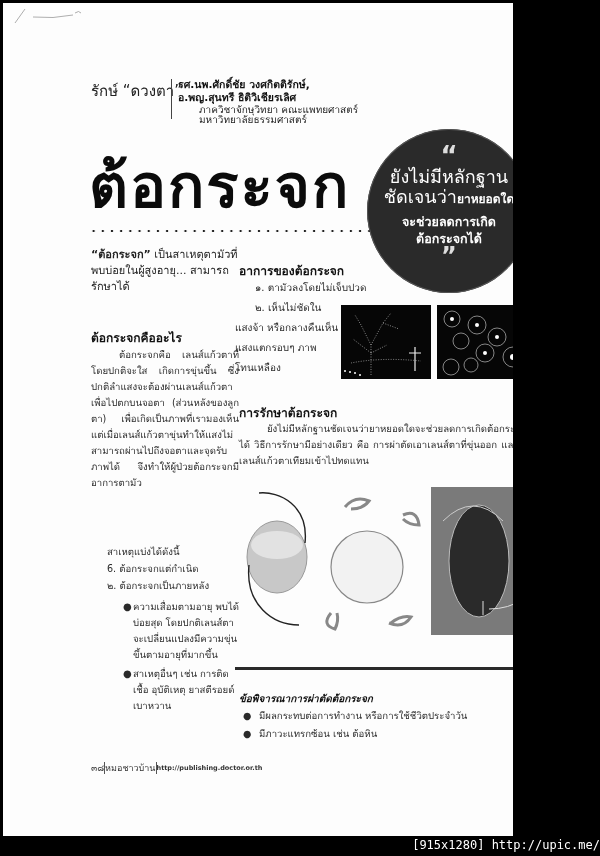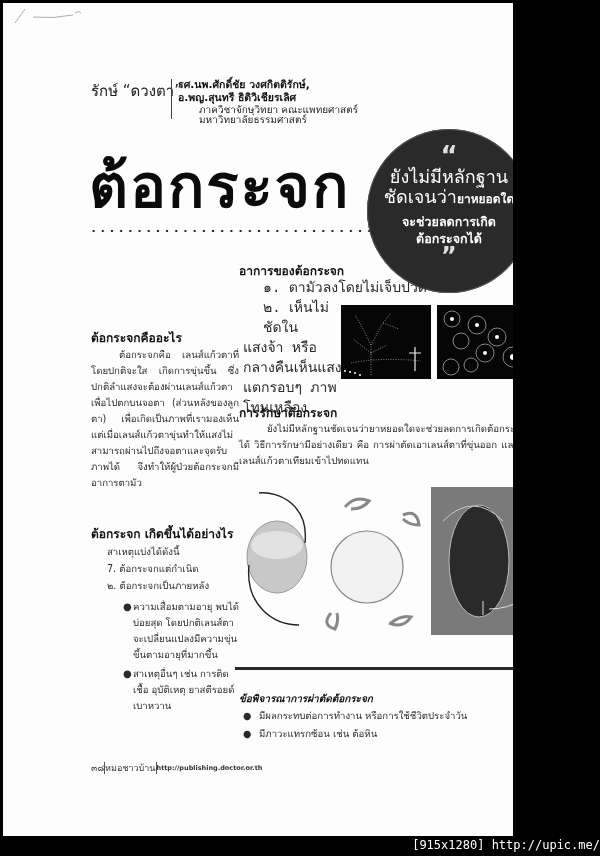--- a/index.html
+++ b/index.html
@@ -38,21 +38,21 @@
   .sec1-p { left:88px; top:344px; width:148px; }
 
   .sec2-h { left:88px; top:521px; }
   .sec2-sub { left:104px; top:540px; font-size:9.6px; line-height:17px; color:#2a2a2a; }
   .sec2-list { left:104px; top:557px; font-size:9.6px; line-height:17px; color:#2a2a2a; }
   .bullets { left:120px; top:596px; width:118px; font-size:9.6px; line-height:16px; color:#2a2a2a; }
   .bullets .b { display:flex; margin-bottom:3px; }
   .bullets .dot { width:10px; flex:none; font-size:10px; }
 
   .symp-h { left:236px; top:258px; }
-  .symp { left:240px; top:275px; width:104px; font-size:14px; line-height:20px; color:#2a2a2a;font-family:Liberation Mono, monospace; }
+  .symp { left:232px; top:275px; width:104px; font-size:10px; line-height:20px; color:#2a2a2a; }
   .symp .ind { padding-left:20px; }
 
   .night-photo { top:302px; width:90px; height:74px; background:#060606; overflow:hidden; }
   .night-photo svg { width:100%; height:100%; }
 
   .treat-box { left:232px; top:390px; width:298px; height:274px; border-right:3px solid #2a2a2a;
      border-bottom:3px solid #2a2a2a; border-bottom-right-radius:12px; border-top-right-radius:12px; }
   .treat-h { left:236px; top:400px; }
   .treat-p { left:236px; top:418px; width:290px; }
   .lens-figs { left:236px; top:482px; width:290px; height:160px; }
@@ -93,28 +93,28 @@
 
   <div class="abs quote-circle">
     <div class="q">“</div>
     <div class="l1">ยังไม่มีหลักฐาน</div>
     <div class="l2"><span>ชัดเจนว่า</span><small>ยาหยอดใด</small></div>
     <div class="l3">จะช่วยลดการเกิด</div>
     <div class="l4">ต้อกระจกได้</div>
     <div class="q2">”</div>
   </div>
 
+  <div class="abs lead"><b>“ต้อกระจก”</b><span> เป็นสาเหตุตามัวที่พบบ่อยในผู้สูงอายุ... สามารถรักษาได้</span></div>
 
   <div class="abs h sec1-h">ต้อกระจกคืออะไร</div>
   <div class="abs body-txt sec1-p" style="text-indent:28px;">ต้อกระจกคือ เลนส์แก้วตาที่โดยปกติจะใส เกิดการขุ่นขึ้น ซึ่งปกติลำแสงจะต้องผ่านเลนส์แก้วตาเพื่อไปตกบนจอตา (ส่วนหลังของลูกตา) เพื่อเกิดเป็นภาพที่เรามองเห็น แต่เมื่อเลนส์แก้วตาขุ่นทำให้แสงไม่สามารถผ่านไปถึงจอตาและจุดรับภาพได้ จึงทำให้ผู้ป่วยต้อกระจกมีอาการตามัว</div>
 
-  <div class="abs h sec2-h">ต้อกระจก เกิดขึ้นได้อย่างไร</div>
   <div class="abs sec2-sub">สาเหตุแบ่งได้ดังนี้</div>
   <div class="abs sec2-list">
-    <div>7. ต้อกระจกแต่กำเนิด</div>
+    <div>6. ต้อกระจกแต่กำเนิด</div>
     <div>๒. ต้อกระจกเป็นภายหลัง</div>
   </div>
   <div class="abs bullets">
     <div class="b">
         <span class="dot">●</span>
         <span>ความเสื่อมตามอายุ พบได้บ่อยสุด โดยปกติเลนส์ตาจะเปลี่ยนแปลงมีความขุ่นขึ้นตามอายุที่มากขึ้น</span>
       </div>
     <div class="b">
         <span class="dot">●</span>
         <span>สาเหตุอื่นๆ เช่น การติดเชื้อ อุบัติเหตุ ยาสตีรอยด์ เบาหวาน</span>

